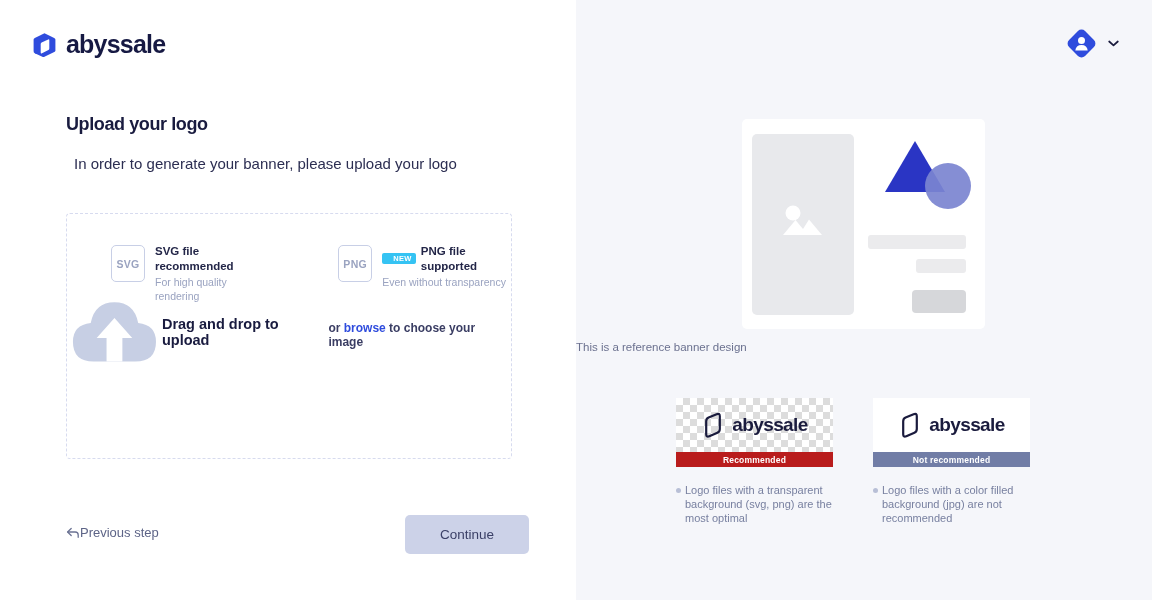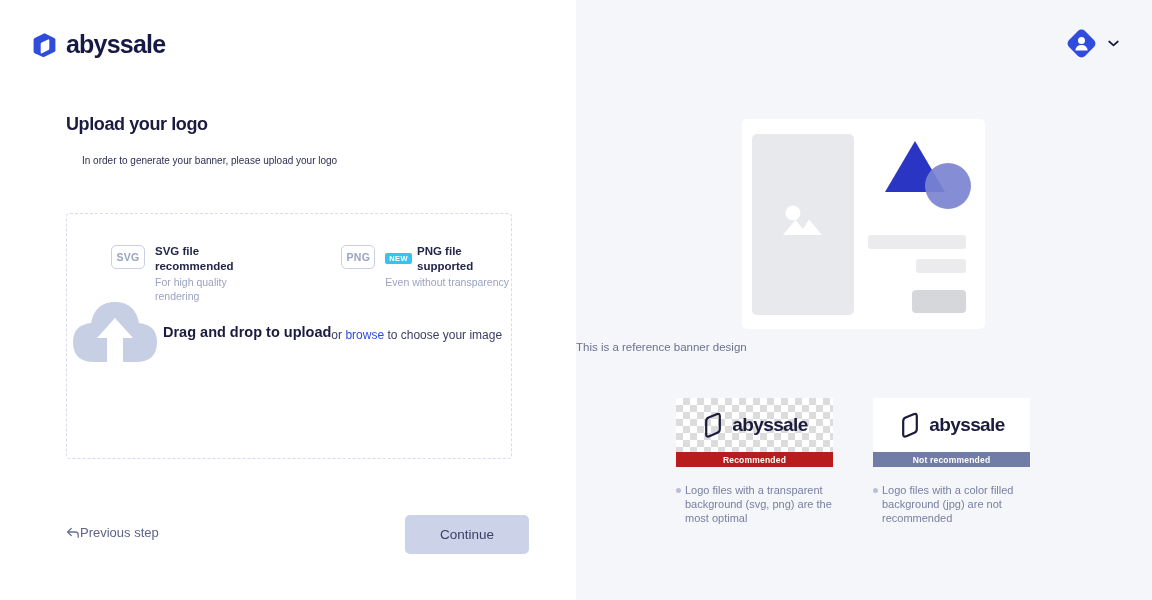--- a/index.html
+++ b/index.html
@@ -27,74 +27,74 @@
     font-size: 25px; font-weight: 700; color: #161943;
     letter-spacing: -0.8px;
   }
 
   .page-title {
     position: absolute; left: 66px; top: 114px;
     font-size: 18px; font-weight: 700; color: #191b3f;
     letter-spacing: -0.4px;
   }
   .page-subtitle {
-    position: absolute; left: 82px; top: 155px;
-    font-size: 10px; color: #2c2e52; font-weight: 400;
+    position: absolute; left: 74px; top: 155px;
+    font-size: 15px; color: #2c2e52; font-weight: 400;
   }
 
   .dropzone {
     position: absolute;
     left: 66px; top: 213px;
     width: 446px; height: 246px;
     border: 1.5px dashed #d7dbef;
     border-radius: 4px;
     background: #ffffff;
   }
 
   .format-row {
     position: absolute; left: 44px; top: 30px;
     display: flex; gap: 70px;
   }
   .format-item { display: flex; align-items: flex-start; gap: 10px; }
   .format-chip {
-    width: 34px; height: 24px;
+    width: 34px; height: 37px;
     border: 1px solid #c8cfe6;
     border-radius: 5px;
     display: flex; align-items: center; justify-content: center;
     font-size: 10.5px; font-weight: 700; color: #9aa3c0;
     letter-spacing: 0.3px;
     flex: 0 0 auto;
     margin-top: 1px;
   }
   .format-texts { display: flex; flex-direction: column; gap: 1px; }
   .format-title {
     font-size: 11.5px; font-weight: 700; color: #232648;
     display: flex; align-items: center; gap: 5px;
     line-height: 15px;
   }
   .new-badge {
     background: #35c3f3; color: #ffffff;
     font-size: 7.5px; font-weight: 700; letter-spacing: 0.4px;
-    padding: 2px 4px 1px 4px; border-radius: 2px;
+    padding: 2px 4px 1px 11px; border-radius: 2px;
     line-height: 8px; position: relative; top: -1px;
   }
   .format-sub { font-size: 10.5px; color: #9aa3c0; line-height: 14px; }
 
   .dz-center {
     position: absolute; left: 0; right: 0; top: 78px;
     display: flex; flex-direction: row; align-items: center;
   }
   .cloud-icon { width: 96px; height: 72px; display: block; }
   .dz-main {
     margin-top: 7px;
     font-size: 14.5px; font-weight: 700; color: #191b3f;
   }
   .dz-sub {
     margin-top: 13px;
-    font-size: 12px; color: #3a3d63;
+    font-size: 12px; color: #3a3d63; font-weight: bold;
   }
   .dz-sub a { color: #2f4cdd; text-decoration: none; }
 
   .previous-step {
     position: absolute; left: 66px; top: 525px;
     display: flex; align-items: center; 
     color: #5d6487; font-size: 13px;
     cursor: pointer;
   }
   .back-icon { width: 14px; height: 14px; display: block; }

